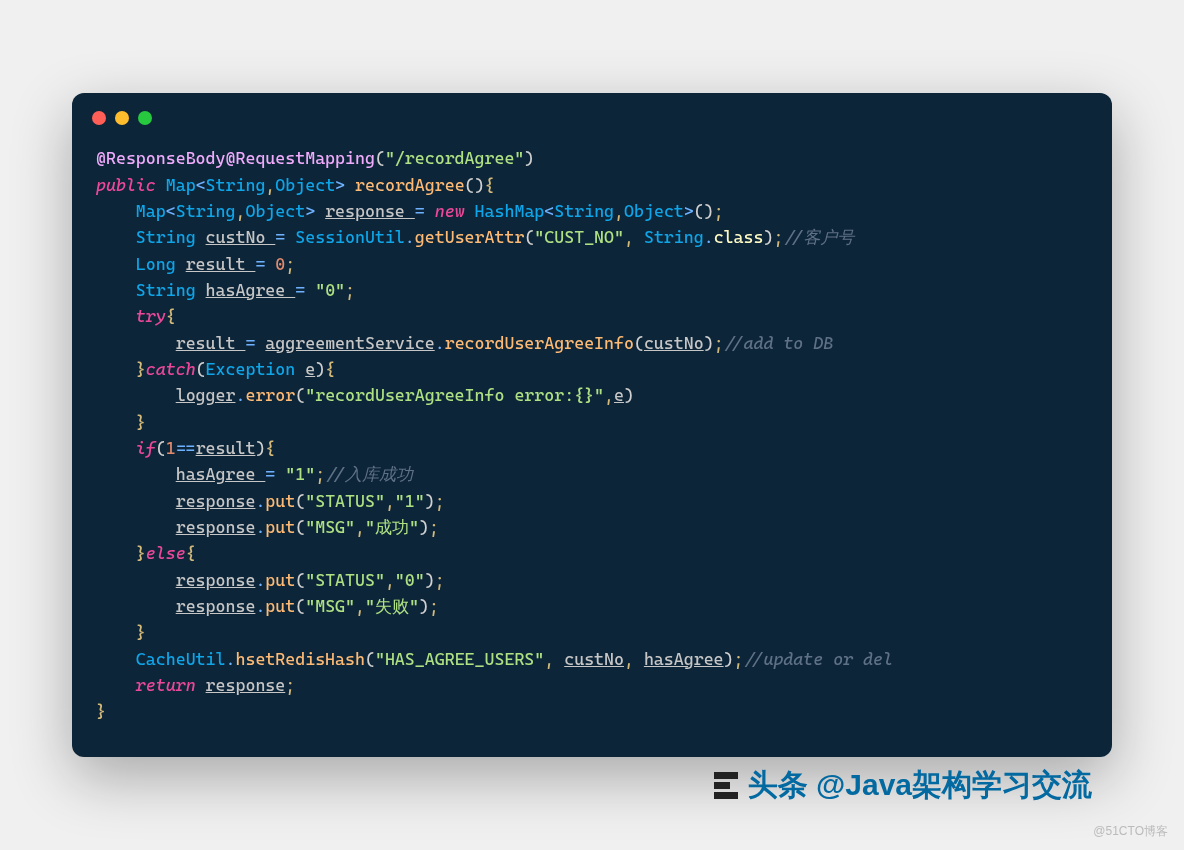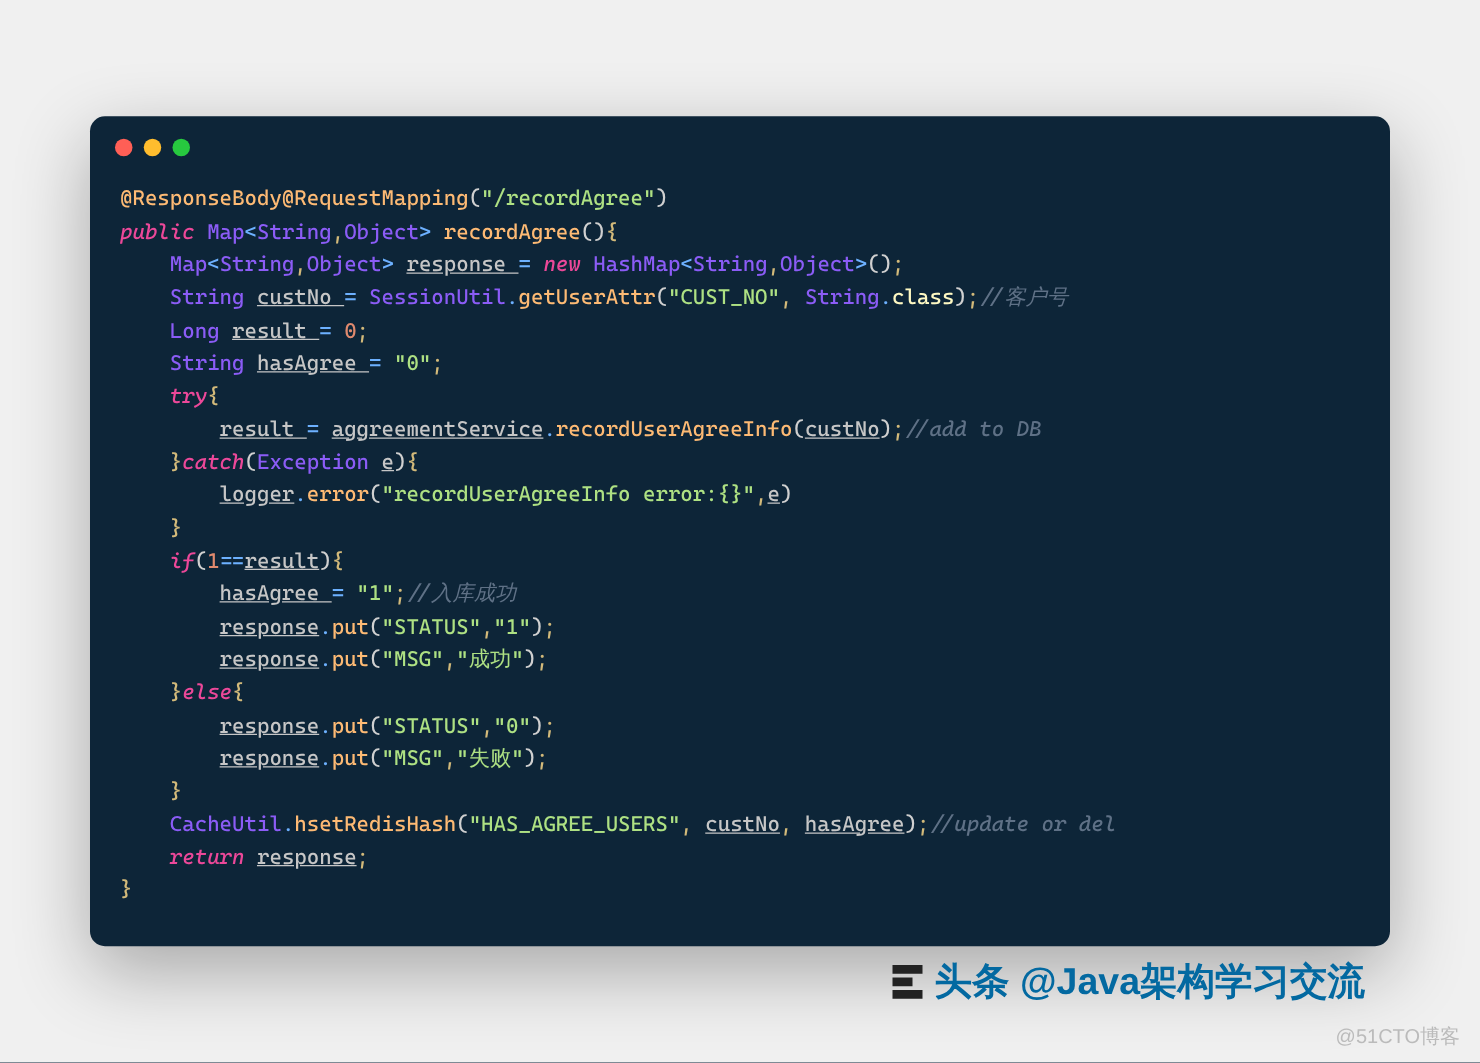--- a/index.html
+++ b/index.html
@@ -37,23 +37,23 @@
     .dot-red { background: #ff5f56; }
     .dot-yellow { background: #ffbd2e; }
     .dot-green { background: #27c93f; }
     .code-area {
       padding: 12px 24px 32px 24px;
       font-size: 17px;
       line-height: 1.55;
       white-space: pre;
       overflow: hidden;
     }
-    .annotation { color: #fdba74; }
+    .annotation { color: #f0abfc; }
     .keyword { color: #ec4899; font-style: italic; }
-    .type { color: #8b5cf6; }
+    .type { color: #0ea5e9; }
     .method { color: #fdba74; }
     .punc { color: #d3ba7a; }
     .paren { color: #d0d0d0; }
     .angle { color: #6db1ff; }
     .string { color: #aee183; }
     .comment { color: #5f7186; font-style: italic; }
     .identifier { color: #c6c6c6; text-decoration: underline; }
     .number { color: #e08a6e; }
     .operator { color: #6db1ff; }
     .dot-op { color: #6db1ff; }
@@ -69,21 +69,21 @@
       color: #0369a1;
       display: flex;
       align-items: center;
       gap: 6px;
     }
     .watermark {
       position: absolute;
       bottom: 10px;
       right: 16px;
       color: #bbb;
-      font-size: 16px;
+      font-size: 12px;
       font-family: sans-serif;
     }
     .tt-icon {
       display: inline-flex;
       flex-direction: column;
       gap: 3px;
       margin-right: 4px;
     }
     .tt-bar {
       width: 24px;

